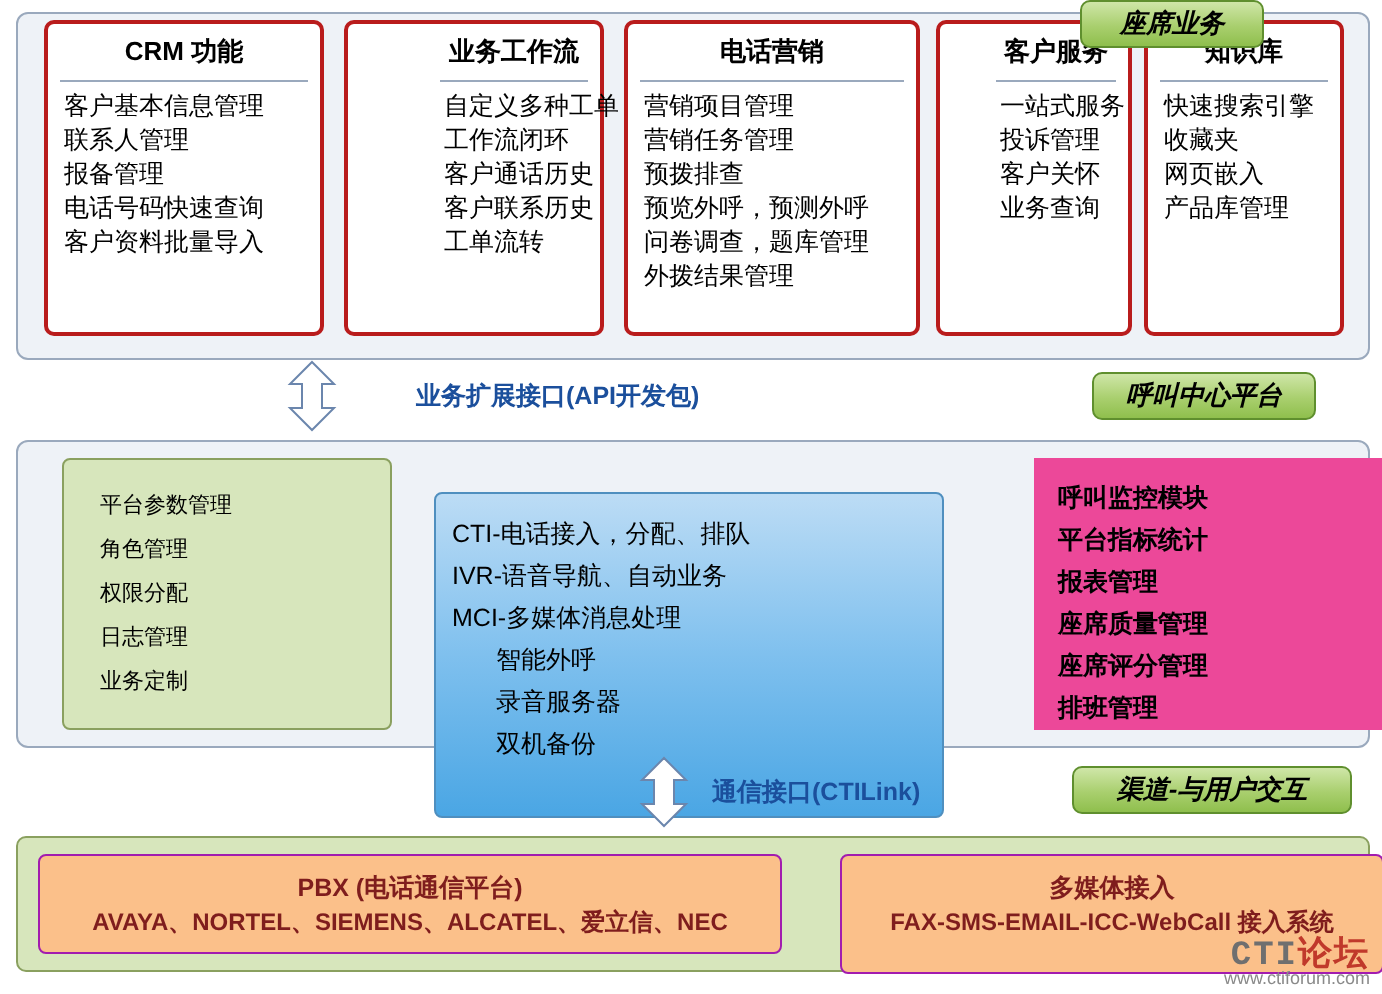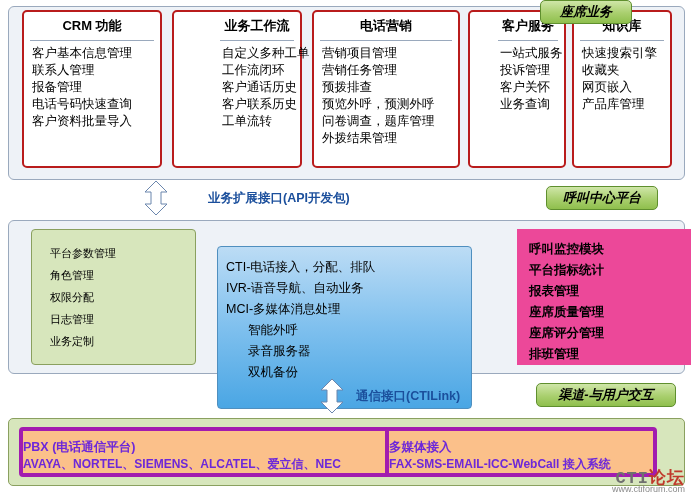--- a/index.html
+++ b/index.html
@@ -121,24 +121,25 @@
   
   .bot-band{
     position:absolute;left:8px;top:418px;width:675px;height:66px;
     background:#d7e6bc;
     border:1px solid #8aa05f;
     border-radius:5px;
   }
   .bot-box{
     position:absolute;top:8px;
     background:#fbc08a;
-    border:4px solid #a21caf;
+    border:1px solid #a21caf;
     border-radius:4px;
     box-sizing:border-box;
-    color:#6d28d9;
+    text-align:center;
+    color:#7f1d1d;
   }
   .bot-box .l1{font-size:12.5px;font-weight:bold;padding-top:8px;line-height:17px;}
   .bot-box .l2{font-size:12px;font-weight:bold;line-height:17px;}
 
   .watermark{
     position:absolute;right:6px;bottom:2px;
     text-align:right;
     color:#8a8a8a;
     font-size:9px;
     line-height:11px;
@@ -257,21 +258,21 @@
   </svg>
   <div class="cti-label" style="left:356px;top:388px;">通信接口(CTILink)</div>
 
   <div class="green-tab" style="left:536px;top:383px;width:140px;">渠道-与用户交互</div>
 
   <div class="bot-band">
     <div class="bot-box" style="left:10px;width:372px;height:50px;">
       <div class="l1">PBX (电话通信平台)</div>
       <div class="l2">AVAYA、NORTEL、SIEMENS、ALCATEL、爱立信、NEC</div>
     </div>
-    <div class="bot-box" style="left:376px;width:272px;height:50px;">
+    <div class="bot-box" style="left:411px;width:272px;height:60px;">
       <div class="l1">多媒体接入</div>
       <div class="l2">FAX-SMS-EMAIL-ICC-WebCall 接入系统</div>
     </div>
   </div>
 
   <div class="watermark">
     <div class="big"><span>CTI</span><span class="red">论坛</span></div>
     <div>www.ctiforum.com</div>
   </div>
 

